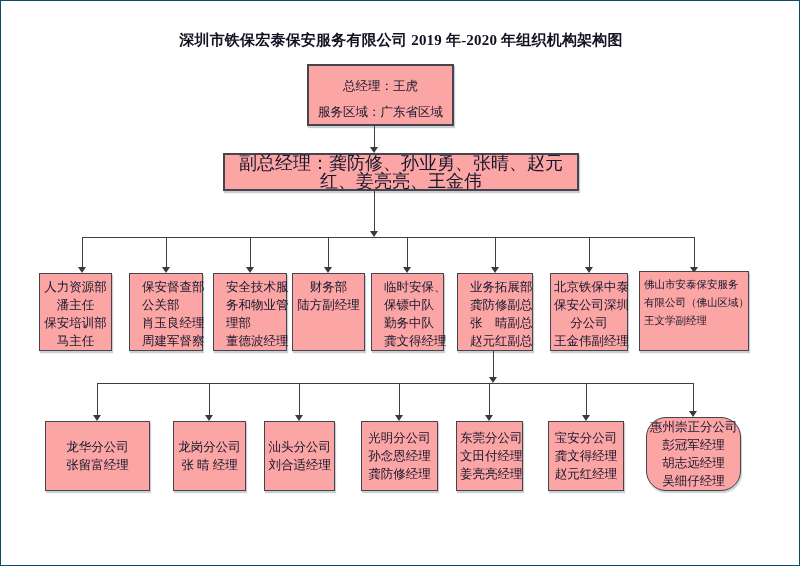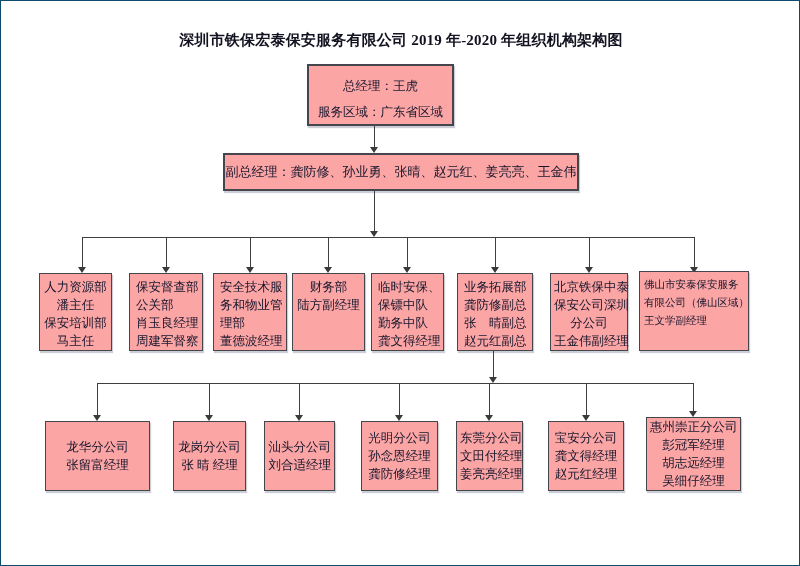--- a/index.html
+++ b/index.html
@@ -15,25 +15,25 @@
   }
   .box{
     position:absolute;box-sizing:border-box;background:#fca5a5;
     border:1.5px solid #45454d;
     box-shadow:1px 2px 1px rgba(140,146,160,.45);
     font-weight:normal;font-size:12.5px;line-height:18px;
     padding:4px 3px 0 3px;
   }
   .box .bline{white-space:nowrap;}
   .align-c{text-align:center;}
-  .align-l{text-align:left;padding-left:6px;}
+  .align-l{text-align:left;padding-left:12px;}
   .vcenter{display:flex;flex-direction:column;justify-content:center;padding-top:0;}
   .box-l1{border-width:2px;text-align:center;padding-top:7px;}
   .box-l1 .bline{line-height:26px;}
-  .box-l2{border-width:2px;text-align:center;font-size:13px;display:flex;align-items:center;justify-content:center;padding:0;}
+  .box-l2{border-width:2px;text-align:center;font-size:18px;display:flex;align-items:center;justify-content:center;padding:0;}
   .box-sm{font-size:10.5px;line-height:18px;padding-left:4px;}
   .vline{position:absolute;width:1px;background:#3f3f3f;}
   .hline{position:absolute;height:1px;background:#3f3f3f;}
   .arr{position:absolute;width:0;height:0;
        border-left:4px solid transparent;border-right:4px solid transparent;
        border-top:6px solid #3a3a3a;}
 </style>
 </head>
 <body>
 
@@ -159,20 +159,20 @@
   <div class="box align-c vcenter" style="left:455px;top:420px;width:67px;height:70px;">
       <div class="bline">东莞分公司</div>
       <div class="bline">文田付经理</div>
       <div class="bline">姜亮亮经理</div>
     </div>
   <div class="box align-c vcenter" style="left:547px;top:420px;width:76px;height:70px;">
       <div class="bline">宝安分公司</div>
       <div class="bline">龚文得经理</div>
       <div class="bline">赵元红经理</div>
     </div>
-  <div class="box align-c vcenter" style="left:645px;top:416px;width:95px;height:74px;">
+  <div class="box align-c vcenter" style="left:645px;top:416px;width:95px;height:74px;border-radius:20px;">
       <div class="bline">惠州崇正分公司</div>
       <div class="bline">彭冠军经理</div>
       <div class="bline">胡志远经理</div>
       <div class="bline">吴细仔经理</div>
     </div>
 
 </div>
 
 </body></html>

